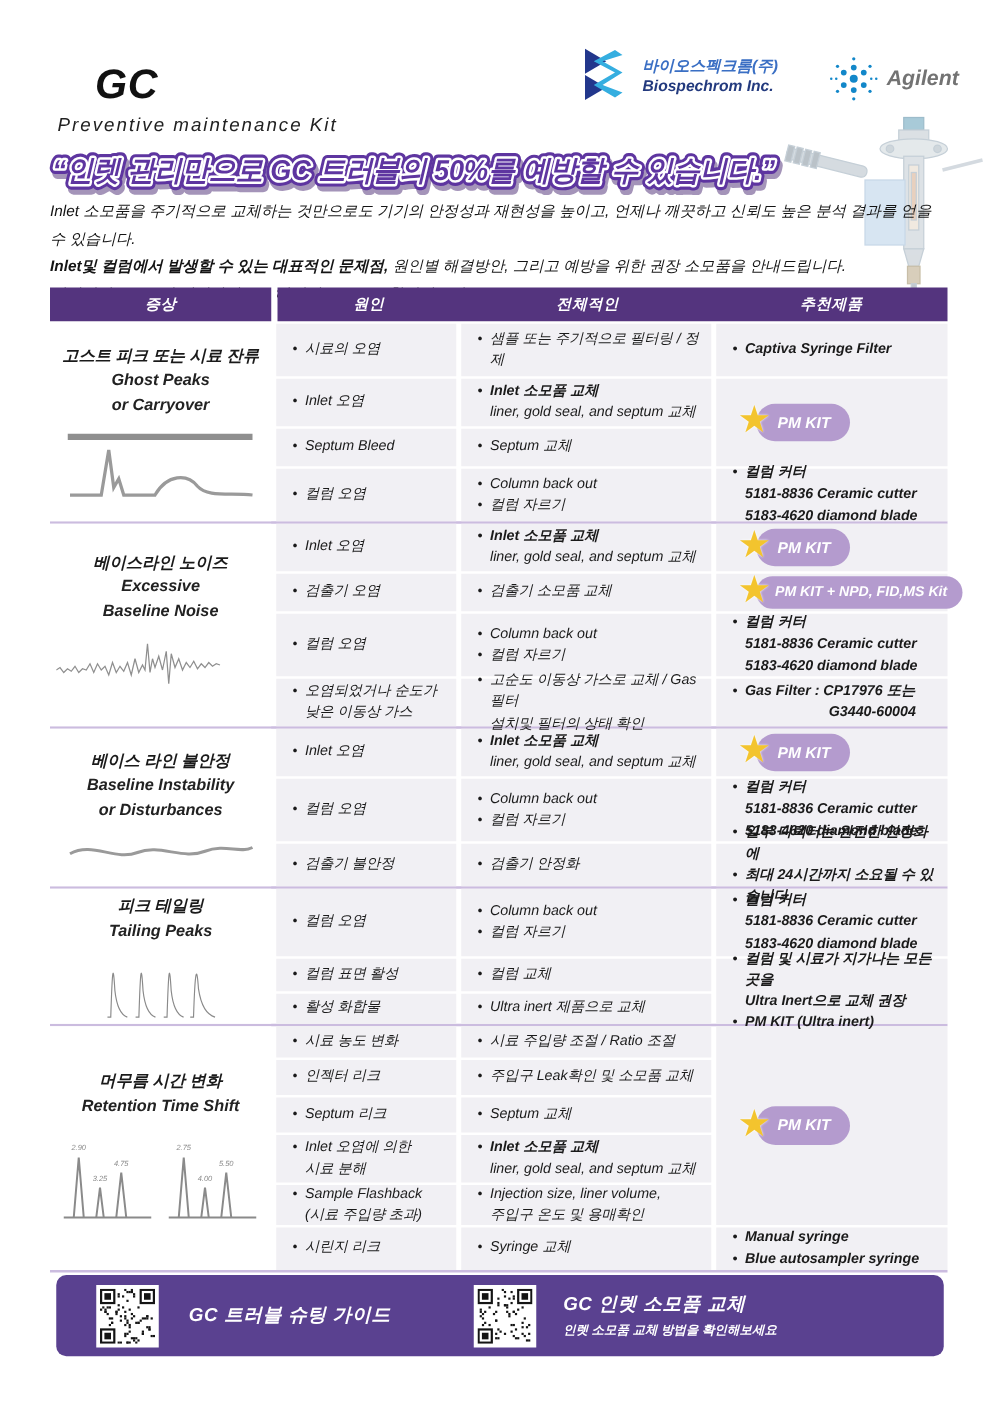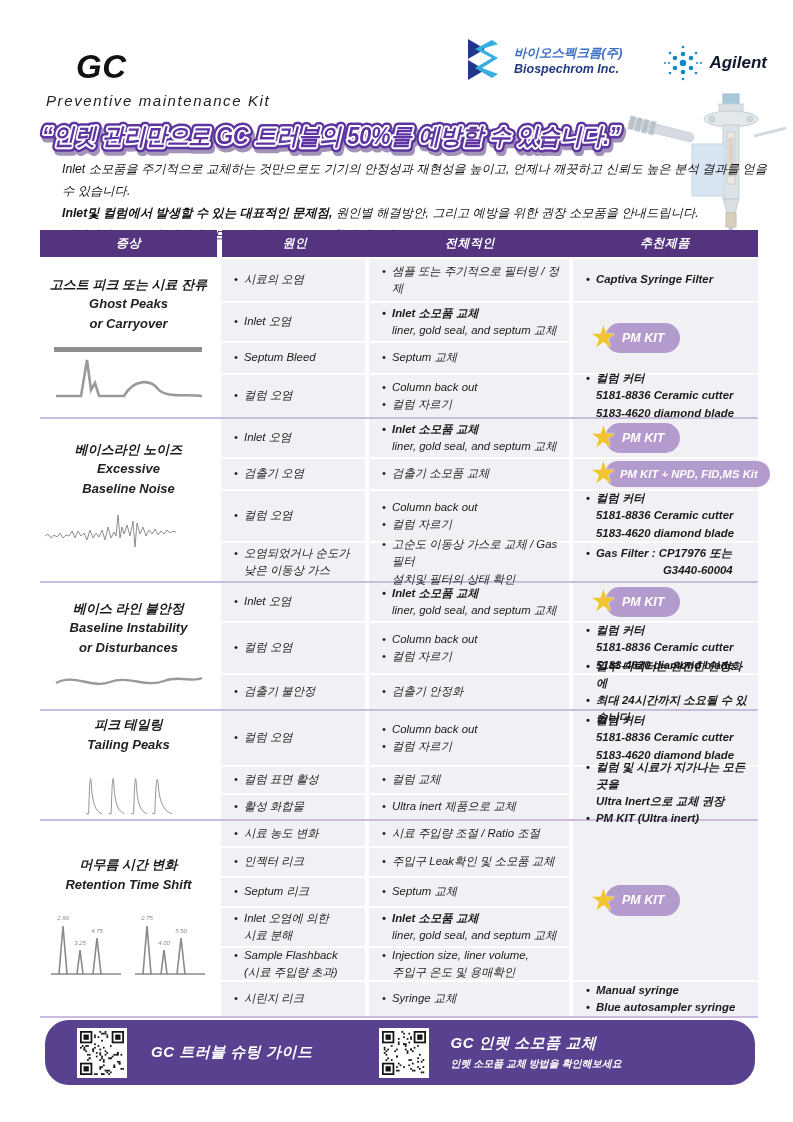--- a/index.html
+++ b/index.html
@@ -8,27 +8,27 @@
   .page { position:relative; width:793px; height:1122px; background:#fff; overflow:hidden; margin:12px auto;font-style:italic; }
 
   
   .gc-title { position:absolute; left:76px; top:36px; font-size:33px; font-weight:800; letter-spacing:.5px; color:#111; }
   .gc-sub { position:absolute; left:46px; top:80px; font-size:15px; letter-spacing:1.6px; color:#222; }
 
   .bs-logo { position:absolute; left:468px; top:26px; display:flex; align-items:center; gap:8px; }
   .bs-text div:first-child { font-size:12.5px; font-weight:700; color:#3a6fc4; }
   .bs-text div:last-child { font-size:12.5px; font-weight:700; color:#233a7e; }
   .ag-logo { position:absolute; right:26px; top:32px; display:flex; align-items:center; gap:6px; }
-  .ag-name { font-size:17px; font-weight:700; color:#0f172a; }
+  .ag-name { font-size:17px; font-weight:700; color:#737373; }
 
   .inlet-art { position:absolute; right:2px; top:80px; opacity:.6; z-index:0; }
 
   .headline { position:absolute; left:34px; top:102px; z-index:2; }
 
-  .intro { position:absolute; left:62px; top:146px; width:706px; font-size:12.3px; line-height:1.8; color:#141414; z-index:1; }
+  .intro { position:absolute; left:40px; top:146px; width:706px; font-size:12.3px; line-height:1.8; color:#141414; z-index:1; }
   .intro b { font-weight:700; }
 
   
   .table { position:absolute; left:40px; top:218px; width:718px; z-index:2; }
   .thead { display:flex; gap:5px; margin-bottom:2px; }
   .th { background:#54347e; color:#fff; font-weight:700; font-size:12px; height:27px;
         display:flex; align-items:center; justify-content:center; letter-spacing:.5px; }
   .th-sym { width:177px; }
   .th-rest { flex:1; display:grid; grid-template-columns:146px 204px 186px; }
   .th-rest span { display:flex; align-items:center; justify-content:center; }
@@ -53,21 +53,21 @@
   .badgecell { padding-left:18px; }
   .pill { position:relative; display:inline-flex; align-items:center; align-self:flex-start;
           margin-left:14px; background:#b49bce; border-radius:16px; padding:6px 16px 6px 17px;
           color:#fff; font-weight:700; font-size:12.5px; white-space:nowrap; }
   .pill.small { font-size:11.3px; padding:5px 12px 5px 15px; }
   .star { position:absolute; left:-15px; top:50%; transform:translateY(-55%); font-size:30px;
           color:#f3c42e; line-height:1; text-shadow:0 0 2px #fff; }
 
   
   .banner { position:absolute; left:45px; top:1008px; width:710px; height:65px; background:#5a4190;
-            border-radius:24px; display:flex; align-items:center; z-index:2; }
+            border-radius:8px; display:flex; align-items:center; z-index:2; }
   .qrbox { background:#fff; padding:3px; width:50px; height:50px; flex:none; }
   .qr1 { margin-left:32px; } .qr2 { margin-left:66px; }
   .bn-label { margin-left:24px; color:#fff; font-weight:800; font-size:15px; letter-spacing:.5px; }
   .bn-text2 { margin-left:22px; color:#fff; }
   .bn-text2 .t { font-weight:800; font-size:15px; letter-spacing:.5px; }
   .bn-text2 .s { font-size:10px; margin-top:4px; font-weight:600; }
 
   svg text.sk { font-size:6px; fill:#8a8a8a; font-family:"Liberation Sans",sans-serif; }
 </style>
 </head>

